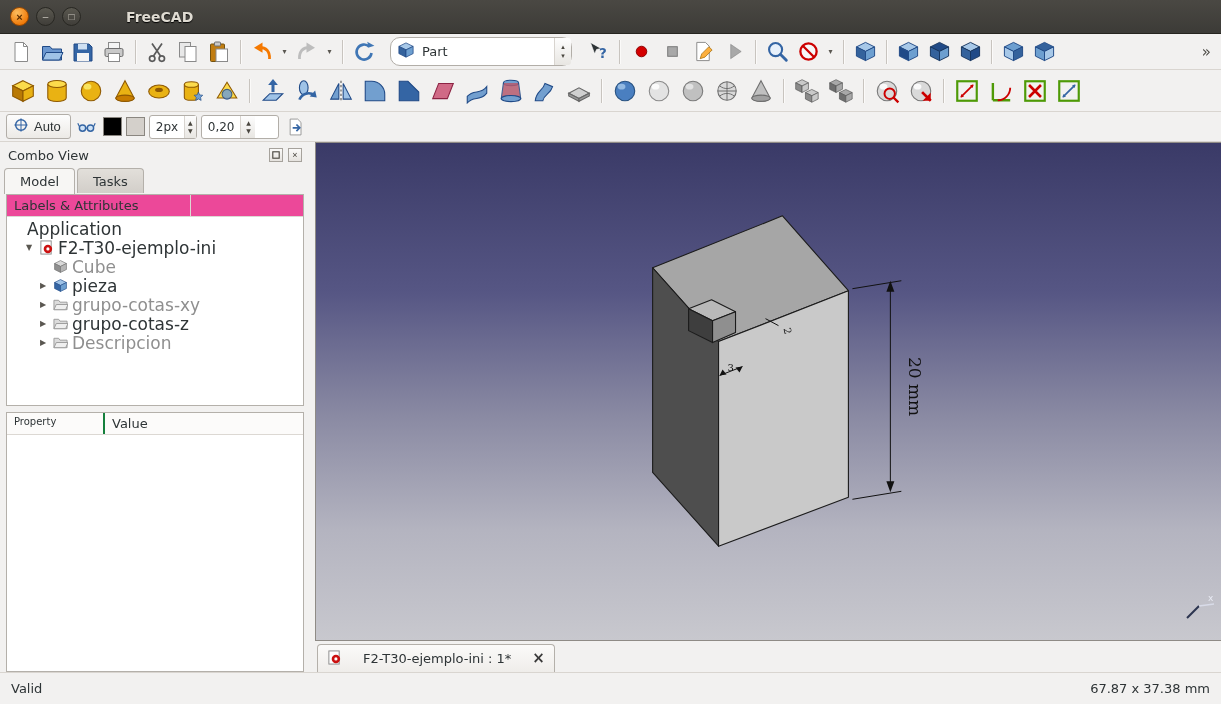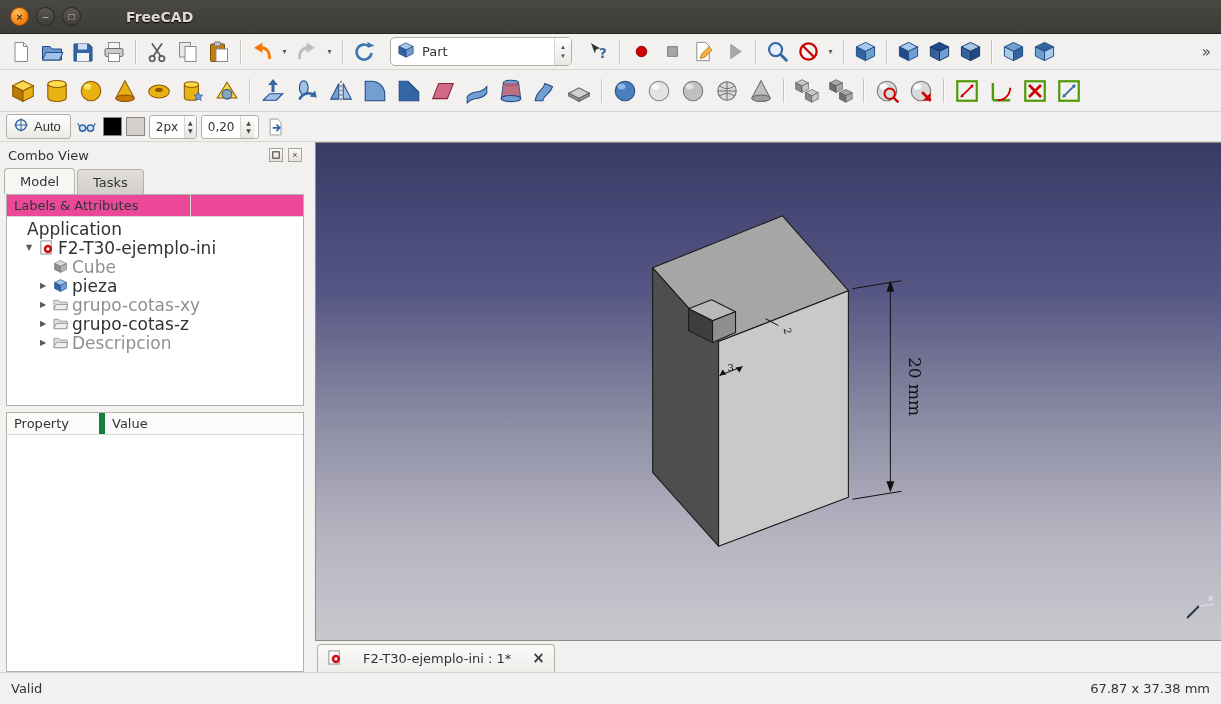--- a/index.html
+++ b/index.html
@@ -20,53 +20,53 @@
   .toolbar.r2{height:42px;flex:0 0 42px}
   .toolbar.r3{height:30px;flex:0 0 30px;gap:4px}
   .tgroup{display:flex;align-items:center;gap:1px}
   .tbtn{width:30px;height:30px;border:1px solid transparent;background:transparent;border-radius:3px;display:flex;align-items:center;justify-content:center;padding:0;cursor:default}
   .toolbar.r2 .tbtn{width:33px;height:34px}
   .tbtn svg{display:block}
   .tsep{width:1px;height:24px;background:#c8c4bf;box-shadow:1px 0 0 #fbfaf9;margin:0 5px;align-self:center}
   .tdd{width:13px;height:28px;border:none;background:transparent;color:#5a5751;font-size:8px;padding:0;cursor:default}
   .overflow{margin-left:auto;color:#4a4843;font-size:15px;padding:0 4px}
 
-  .wbcombo{display:flex;align-items:center;height:29px;width:182px;background:#fff;border:1px solid #b2aea8;border-radius:5px;padding:0 0 0 6px;gap:7px;margin:0 10px;cursor:default}
+  .wbcombo{display:flex;align-items:center;height:29px;width:182px;background:#fff;border:1px solid #b2aea8;border-radius:10px;padding:0 0 0 6px;gap:7px;margin:0 10px;cursor:default}
   .wbcombo .spin{margin-left:auto;width:17px;height:100%;border-left:1px solid #d8d4cf;display:flex;flex-direction:column;align-items:center;justify-content:center;font-size:7px;line-height:1.25;color:#49463f;background:linear-gradient(#fdfdfd,#e8e6e2);border-radius:0 3px 3px 0}
 
   .autobtn{display:flex;align-items:center;gap:5px;height:25px;border:1px solid #b2aea8;border-radius:3px;background:linear-gradient(#fdfdfd,#eceae6);padding:0 9px 0 6px;font-size:13px;color:#2e3436;cursor:default}
   .swatch{width:19px;height:19px;border:1px solid #8a8680;padding:0;cursor:default}
   .spinbox{display:flex;align-items:center;height:24px;background:#fff;border:1px solid #b2aea8;border-radius:3px;padding-left:6px;font-size:12px;cursor:default}
   .spinbox .spin{margin-left:6px;width:15px;height:100%;border-left:1px solid #d8d4cf;display:flex;flex-direction:column;align-items:center;justify-content:center;font-size:6px;line-height:1.3;color:#49463f;background:linear-gradient(#fdfdfd,#e8e6e2)}
-  .spinbox.w1{width:48px}.spinbox.w2{width:58px}
+  .spinbox.w1{width:48px}.spinbox.w2{width:78px}
 
   
   .main{flex:1;display:flex;min-height:0;background:#f2f1f0}
   .left{width:308px;flex:0 0 308px;display:flex;flex-direction:column;padding:2px 0 0 2px}
   .panel-title{height:22px;flex:0 0 22px;display:flex;align-items:center;padding:0 6px;font-size:13px}
   .pt-btns{margin-left:auto;display:flex;gap:5px}
   .pt-btn{width:14px;height:14px;border:1px solid #a6a29c;background:linear-gradient(#fbfaf9,#e5e2de);display:flex;align-items:center;justify-content:center;font-size:9px;color:#49463f;cursor:default}
-  .tabs{display:flex;padding:2px 2px 0 2px;gap:2px;align-items:center}
+  .tabs{display:flex;padding:2px 2px 0 2px;gap:2px;align-items:flex-start}
   .tab{padding:5px 15px 4px;border:1px solid #b4b0aa;border-bottom:none;border-radius:4px 4px 0 0;background:linear-gradient(#e2dfda,#d2cec9);font-size:13px;cursor:default}
   .tab.active{background:#f7f6f4;padding-bottom:5px}
   .treebox{margin:0 4px;flex:0 0 212px;background:#fff;border:1px solid #b4b0aa;display:flex;flex-direction:column;overflow:hidden}
   .tree-header{display:flex;border-bottom:1px solid #dcd8d3;background:#ec4899;flex:0 0 22px}
   .tree-header .col1{width:184px;border-right:1px solid #dcd8d3;padding:3px 7px;font-size:13px}
   .tree{flex:1;padding:2px 0}
   .tree-row{display:flex;align-items:center;height:19px;padding-left:4px;gap:4px;cursor:default}
   .tree-row .arrow{width:12px;font-size:8px;color:#5a5751;text-align:center}
   .tree-row .arrow.hid{visibility:hidden}
   .tree-row .indent{width:14px}
   .tree-row .ticon svg{display:block}
   .tlabel{font-size:17px}
   .tlabel.bold{font-weight:normal}
   .tlabel.dim{color:#8f8f8f}
   .propbox{margin:6px 4px 0;flex:1;background:#fff;border:1px solid #b4b0aa;display:flex;flex-direction:column;min-height:0}
   .prop-head{display:flex;flex:0 0 22px;border-bottom:1px solid #dcd8d3;background:#fcfbfa}
-  .prop-head .c1{width:98px;border-right:6px solid #15803d;padding:3px 7px;font-size:13px}
+  .prop-head .c1{width:98px;border-right:2px solid #15803d;padding:3px 7px;font-size:10px}
   .prop-head .c2{flex:1;padding:3px 7px;font-size:13px}
   .prop-body{flex:1}
   .btabs{display:flex;flex:0 0 28px;align-items:flex-start;padding:0 6px;gap:2px}
   .btab{padding:4px 13px 5px;border:1px solid #b4b0aa;border-top:none;border-radius:0 0 4px 4px;background:linear-gradient(#d2cec9,#e2dfda);font-size:13px;cursor:default}
   .btab.active{background:#f7f6f4}
 
   
   .viewcol{flex:1;display:flex;flex-direction:column;min-width:0;margin-left:7px}
   .view3d{flex:1;position:relative;min-height:0;border:1px solid #8f8b86;border-right:none;background:linear-gradient(180deg,#3a3a67 0%,#565684 30%,#8a8aa3 55%,#b4b4c0 78%,#c8c8ce 100%)}
   .view3d svg.scene{position:absolute;inset:0;width:100%;height:100%}

